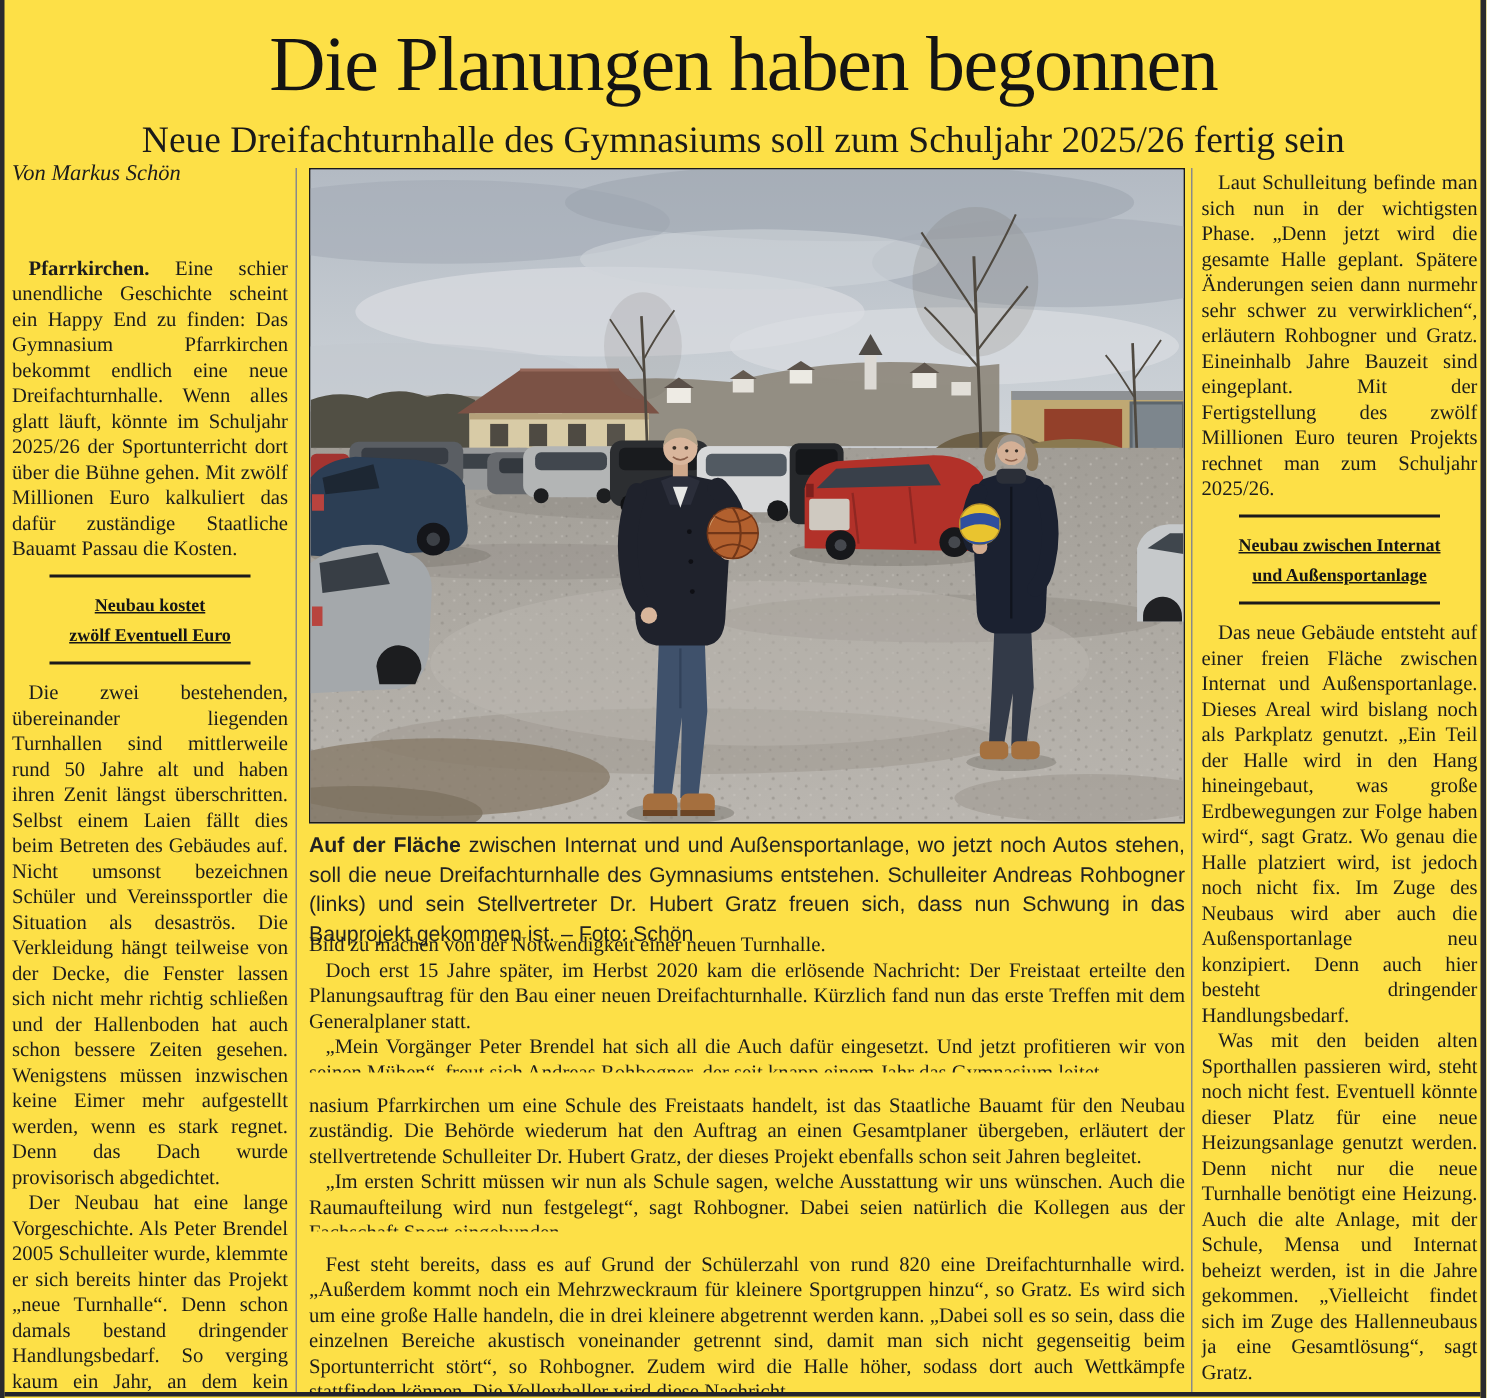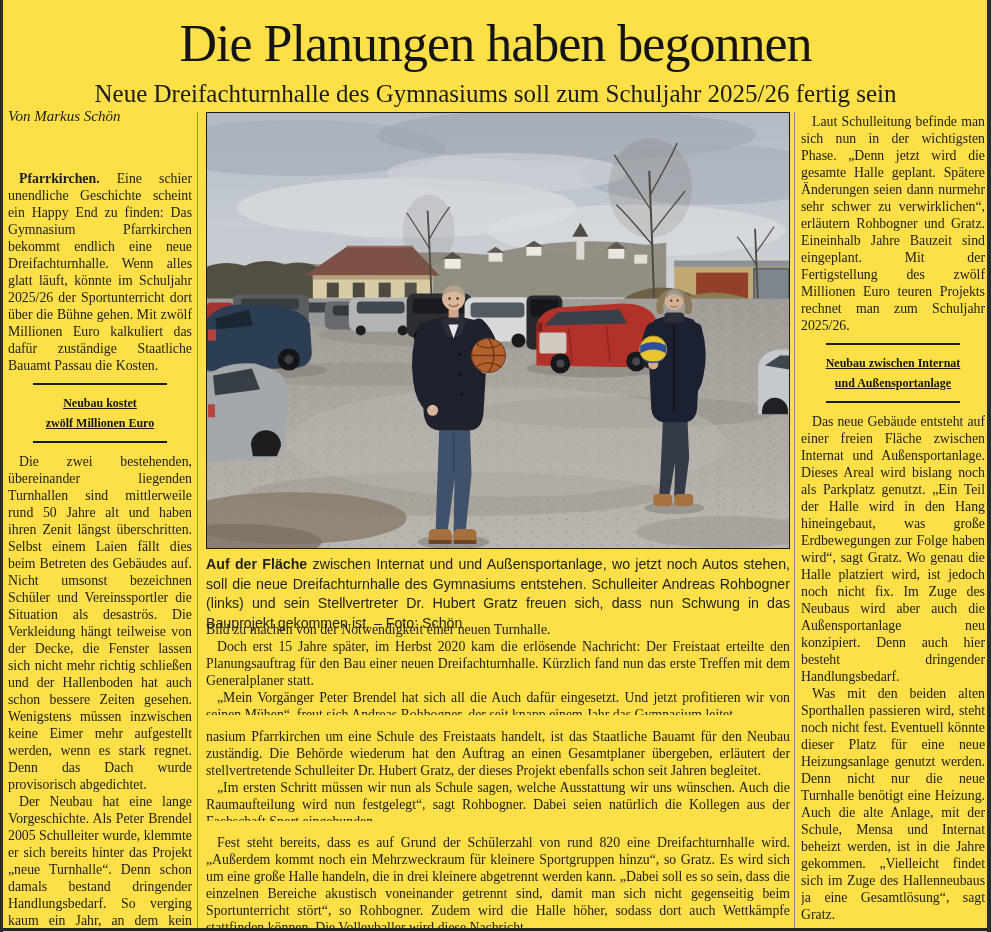--- a/index.html
+++ b/index.html
@@ -61,21 +61,21 @@
   <h1 class="headline" style="margin:0;font-weight:500;">Die Planungen haben begonnen</h1>
   <div class="subhead">Neue Dreifachturnhalle des Gymnasiums soll zum Schuljahr 2025/26 fertig sein</div>
   <div class="byline">Von Markus Schön</div>
 
   <div class="left-col col">
     <p><span class="lead-loc">Pfarrkirchen.</span> <span>Eine schier unendliche Geschichte scheint ein Happy End zu finden: Das Gymnasium Pfarrkirchen bekommt endlich eine neue Dreifachturnhalle. Wenn alles glatt läuft, könnte im Schuljahr 2025/26 der Sportunterricht dort über die Bühne gehen. Mit zwölf Millionen Euro kalkuliert das dafür zuständige Staatliche Bauamt Passau die Kosten.</span></p>
     <div class="sec-head">
       <div class="headrule"></div>
       <div class="txt">
         <div>Neubau kostet</div>
-        <div>zwölf Millionen Euro</div>
+        <div>zwölf Eventuell Euro</div>
       </div>
       <div class="headrule"></div>
     </div>
     <p>Die zwei bestehenden, übereinander liegenden Turnhallen sind mittlerweile rund 50 Jahre alt und haben ihren Zenit längst überschritten. Selbst einem Laien fällt dies beim Betreten des Gebäudes auf. Nicht umsonst bezeichnen Schüler und Vereinssportler die Situation als desaströs. Die Verkleidung hängt teilweise von der Decke, die Fenster lassen sich nicht mehr richtig schließen und der Hallenboden hat auch schon bessere Zeiten gesehen. Wenigstens müssen inzwischen keine Eimer mehr aufgestellt werden, wenn es stark regnet. Denn das Dach wurde provisorisch abgedichtet.</p>
     <p>Der Neubau hat eine lange Vorgeschichte. Als Peter Brendel 2005 Schulleiter wurde, klemmte er sich bereits hinter das Projekt „neue Turnhalle“. Denn schon damals bestand dringender Handlungsbedarf. So verging kaum ein Jahr, an dem kein Minister, Staatssekretär oder Landtagsabgeordneter vor Ort war, um sich selbst ein</p>
   </div>
 
   <div class="photo">
     <svg viewBox="0 0 583 436" preserveAspectRatio="none">
       <defs>

